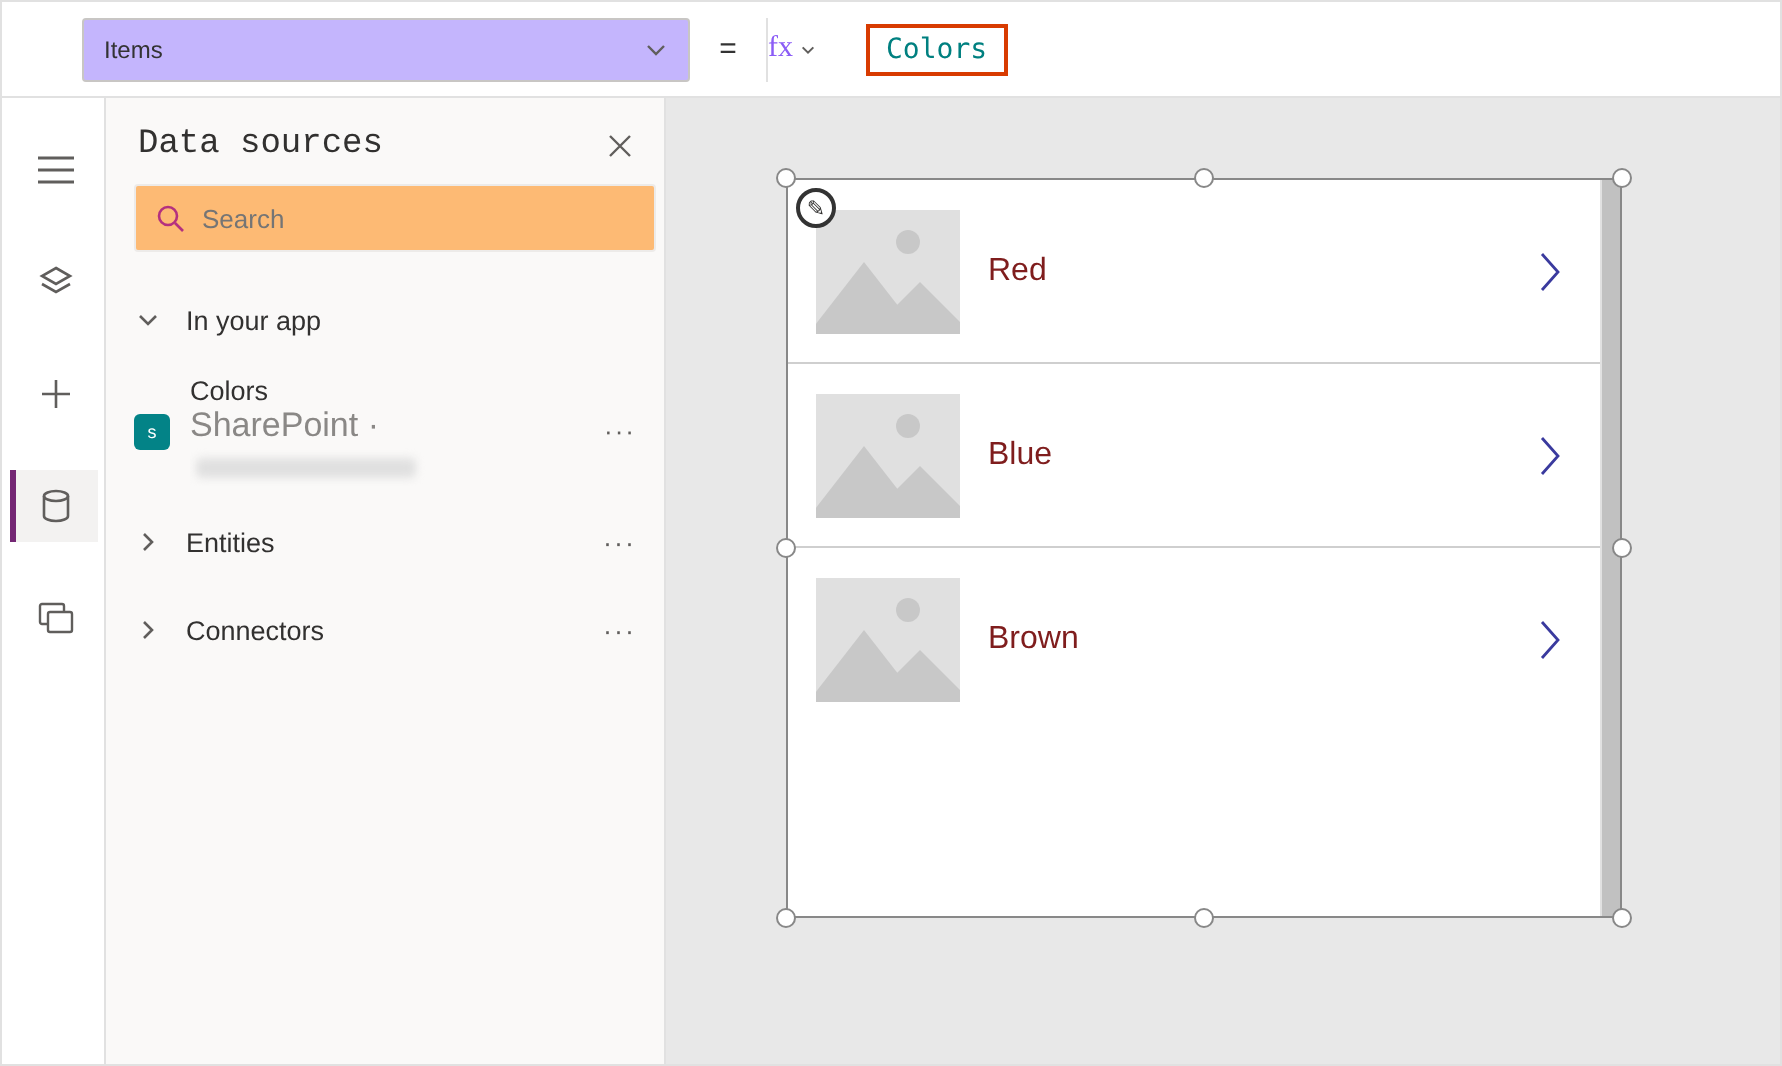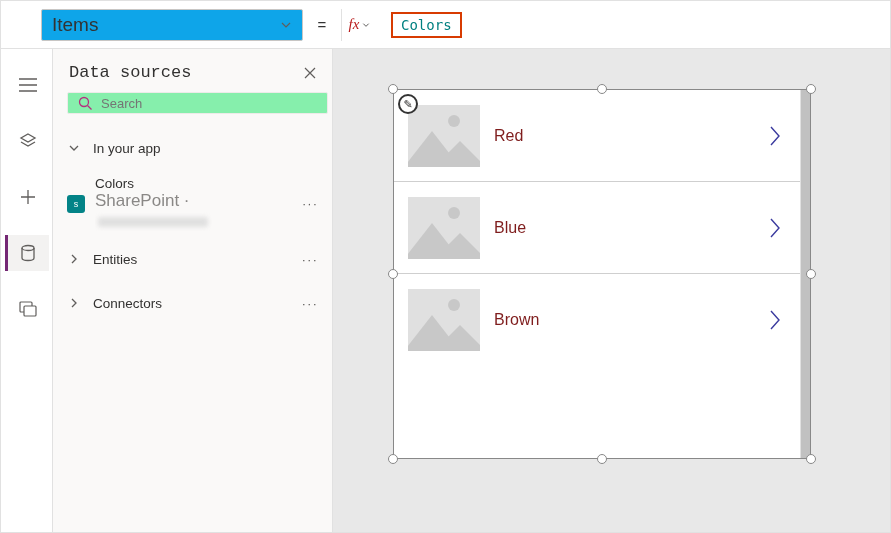--- a/index.html
+++ b/index.html
@@ -17,44 +17,42 @@
     .top-row {
       height: 48px;
       display: flex;
       align-items: center;
       border-bottom: 1px solid #e1e1e1;
       padding: 8px 8px 8px 40px;
       gap: 10px;
       background: #fff;
     }
     .prop-select {
-      width: 262px;
+      width: 304px;
       height: 32px;
       border: 1px solid #c8c6c4;
       border-radius: 2px;
       display: flex;
       align-items: center;
       justify-content: space-between;
       padding: 0 10px;
-      background: #0ea5e9;
-      font-size: 19px;
+      background: #c4b5fd;
+      font-size: 12px;
       color: #333;
     }
     .prop-select .chev { color: #605e5c; }
     .eq { width: 18px; text-align: center; color: #333; font-size: 15px; }
     .fx-box {
       width: 36px;
       height: 32px;
       border-left: 1px solid #e1e1e1;
       display: flex;
       align-items: center;
-      justify-content: center;
-      font-style: italic;
       font-family: "Times New Roman", serif;
-      color: #b91c1c;
+      color: #8b5cf6;
       gap: 3px;
     }
     .fx-box .lbl { font-size: 15px; }
     .fx-box .chev { font-size: 9px; font-style: normal; color: #605e5c; }
     .formula-input {
       flex: 1;
       height: 32px;
       display: flex;
       align-items: center;
       padding: 0 4px;
@@ -107,22 +105,22 @@
       display: flex;
       align-items: center;
       justify-content: space-between;
       padding: 14px 16px 10px 16px;
       font-family: Liberation Mono, monospace;
     }
     .panel-title { font-size: 17px; font-weight: 400; color: #323130; }
     .panel-close { color: #605e5c; cursor: pointer; font-size: 13px; }
     .search-box {
       margin: 0 4px 12px 14px;
-      height: 22px;
-      background: #86efac;
+      height: 34px;
+      background: #fdba74;
       border: 1px solid #edebe9;
       border-radius: 2px;
       display: flex;
       align-items: center;
       padding: 0 10px;
       gap: 8px;
     }
     .search-box input {
       border: none;
       outline: none;

